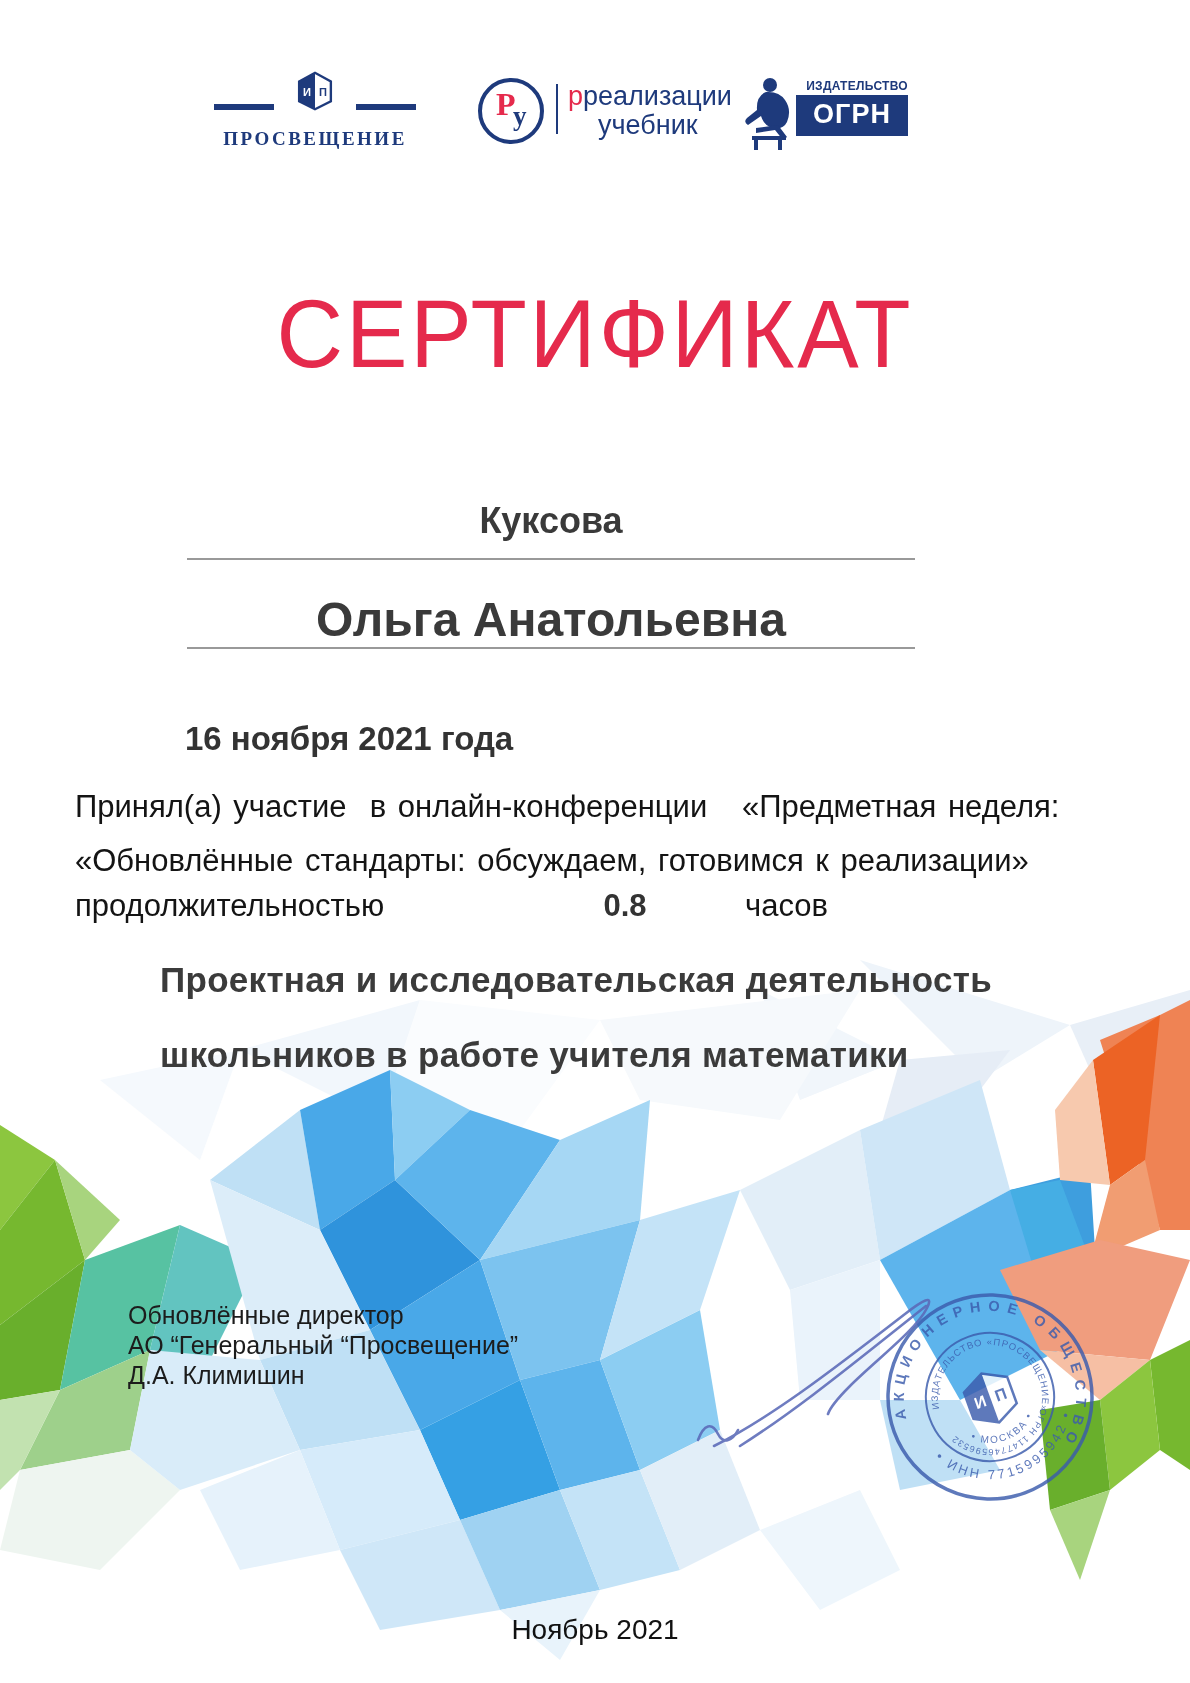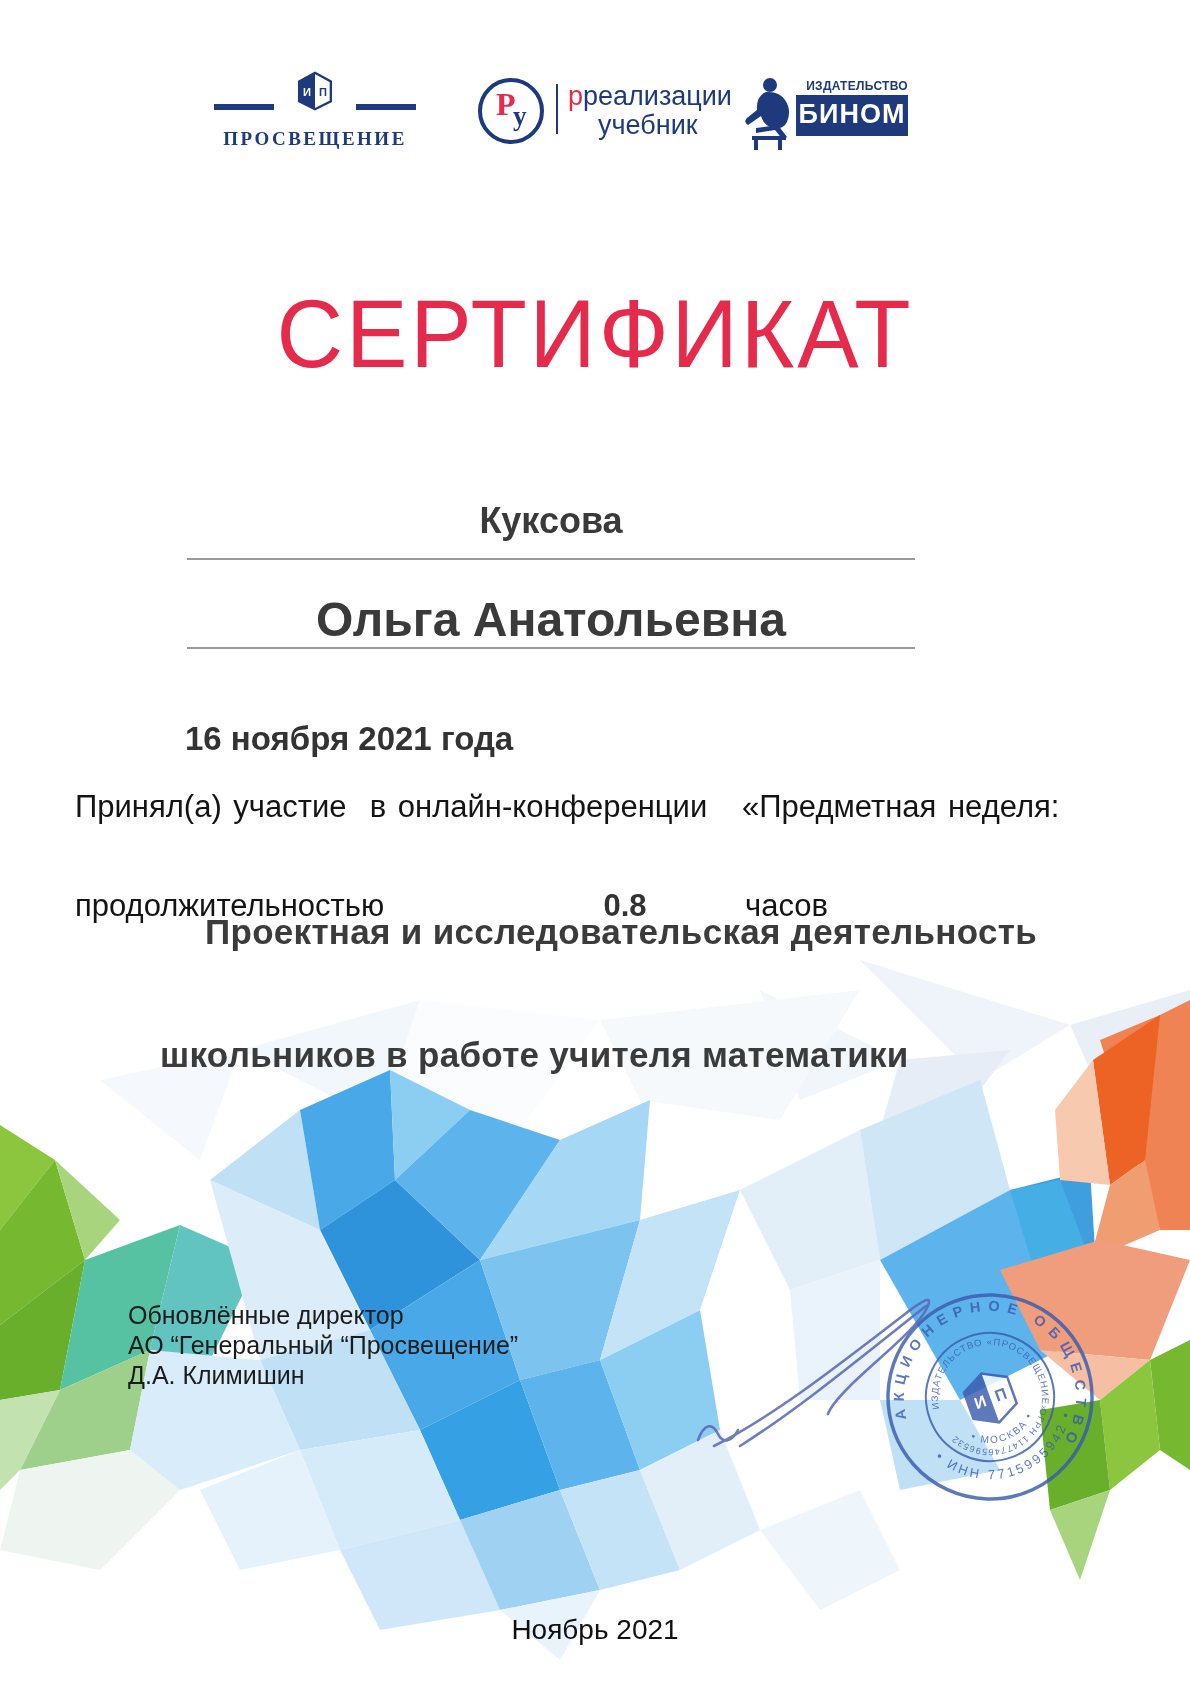--- a/index.html
+++ b/index.html
@@ -53,21 +53,21 @@
   .date-line{left:185px;top:720px;font-size:33px;font-weight:bold;color:#333;}
   .para{left:75px;top:780px;width:1060px;font-size:31px;line-height:54px;color:#141414;
     white-space:pre-wrap;word-spacing:3px;}
   .dur-line{left:75px;top:888px;width:1060px;height:54px;font-size:31px;color:#141414;}
   .dur-label{position:absolute;left:0;top:0;}
   .dur-value{position:absolute;left:430px;width:240px;top:0;text-align:center;font-weight:bold;color:#333;}
   .dur-unit{position:absolute;left:670px;top:0;}
 
   .course{left:160px;width:900px;font-size:35px;font-weight:bold;color:#3b3b3b;
     letter-spacing:.3px;z-index:5;}
-  .course.c1{top:912px;margin-left:45px;}
+  .course.c1{top:960px;}
   .course.c2{top:1035px;}
 
   
   .poly-bg{left:0;top:930px;width:1190px;height:753px;z-index:1;}
   .sig-block{left:128px;top:1300px;z-index:6;font-size:25px;line-height:30px;color:#1c1c1c;}
   .stamp{left:884px;top:1291px;width:212px;height:212px;z-index:3;}
   .scribble{left:680px;top:1268px;width:340px;height:200px;z-index:4;}
   .footer-date{left:0;top:1614px;width:1190px;text-align:center;font-size:28px;color:#111;z-index:6;}
 
   svg text{font-family:"Liberation Sans",sans-serif;}
@@ -110,33 +110,33 @@
   </svg>
   <div class="binom-right">
     <div class="binom-top">
       <svg width="15" height="15" viewBox="0 0 16 16">
         <circle cx="8" cy="8" r="6.5" fill="none" stroke="#1e3a7c" stroke-width="1.6"></circle>
         <ellipse cx="8" cy="8" rx="3" ry="6.5" fill="none" stroke="#1e3a7c" stroke-width="1.3"></ellipse>
         <line x1="1.5" y1="8" x2="14.5" y2="8" stroke="#1e3a7c" stroke-width="1.3"></line>
       </svg>
       <span class="binom-publisher">ИЗДАТЕЛЬСТВО</span>
     </div>
-    <div class="binom-box">БИНОМ</div>
+    <div class="binom-box">ОГРН</div>
   </div>
 </div>
 
 <div class="abs cert-title">СЕРТИФИКАТ</div>
 
 <div class="abs name-block name1">Куксова</div>
 <div class="abs u-line u1"></div>
 <div class="abs name-block name2">Ольга Анатольевна</div>
 <div class="abs u-line u2"></div>
 
 <div class="abs date-line">16 ноября 2021 года</div>
-<div class="abs para"><span>Принял(а) участие  в онлайн-конференции   «Предметная неделя:</span><br>
+<div class="abs para"><span>Принял(а) участие  в онлайн-конференции   «Предметная неделя:</span><br><span>«Обновлённые стандарты: обсуждаем, готовимся к реализации»</span>
 </div>
 <div class="abs dur-line">
   <span class="dur-label">продолжительностью</span>
   <span class="dur-value">0.8</span>
   <span class="dur-unit">часов</span>
 </div>
 
 <div class="abs course c1">Проектная и исследовательская деятельность</div>
 <div class="abs course c2">школьников в работе учителя математики</div>
 

